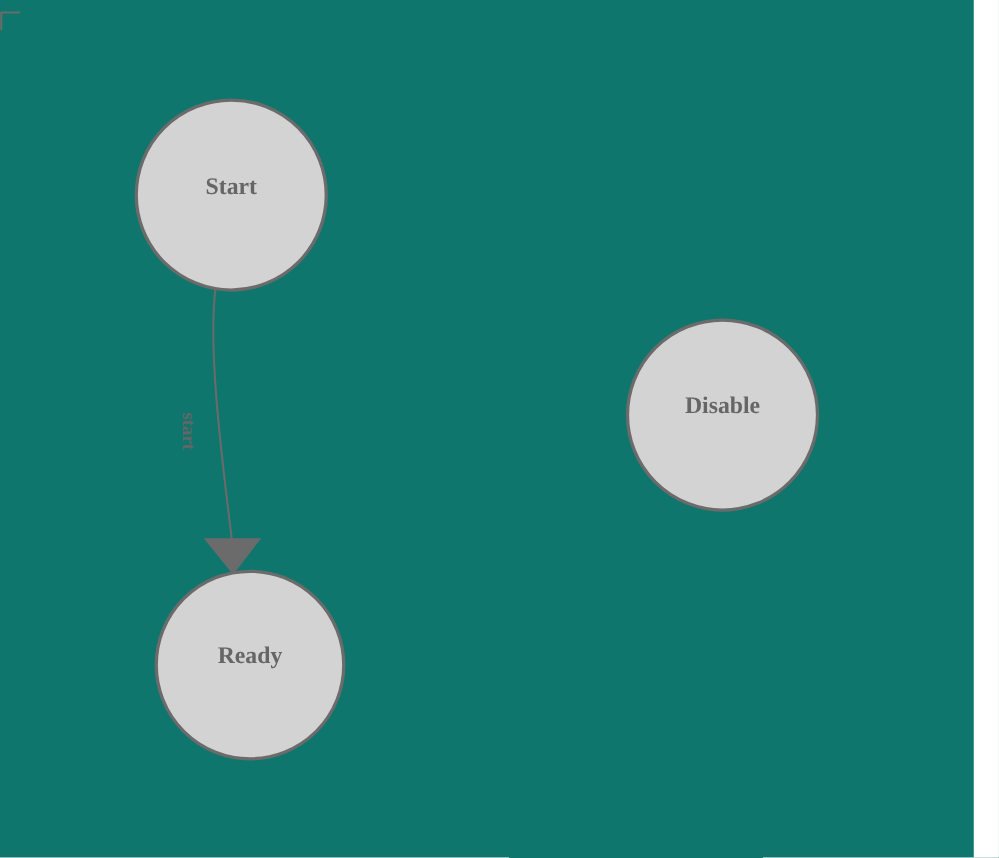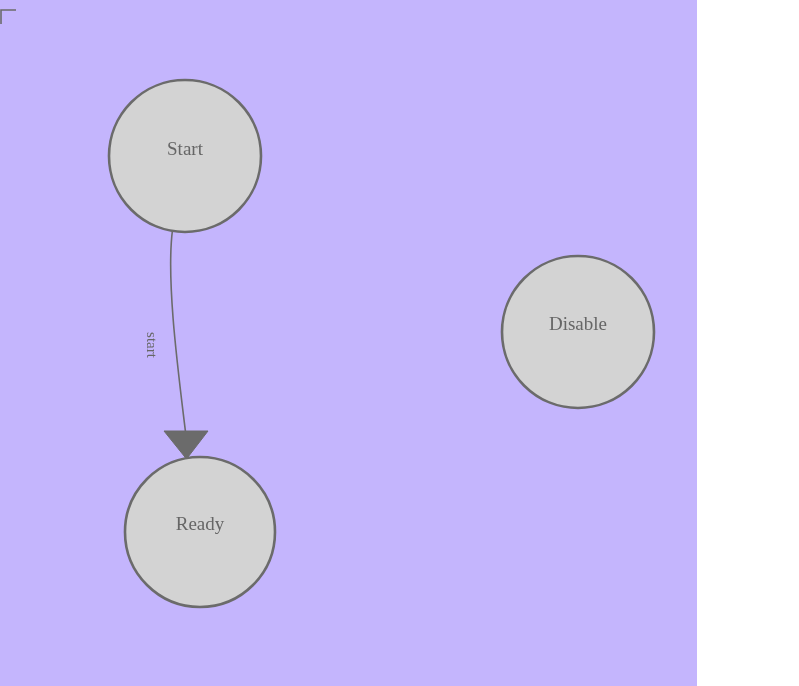--- a/index.html
+++ b/index.html
@@ -8,23 +8,24 @@
     background: #ffffff;
   }
   body {
     width: 799px;
     height: 686px;
     overflow: hidden;
     font-family: "Liberation Serif", "DejaVu Serif", serif;
   }
   #canvas-root {
     position: relative;
-    width: 697px;
+    width: 779px;
     height: 686px;
-    background: #c4b5fd;
+    background: #0f766e;
+    font-weight: bold;
   }
   #graph-svg {
     position: absolute;
     left: 0;
     top: 0;
     width: 799px;
     height: 686px;
     display: block;
   }
   .node-shape {

